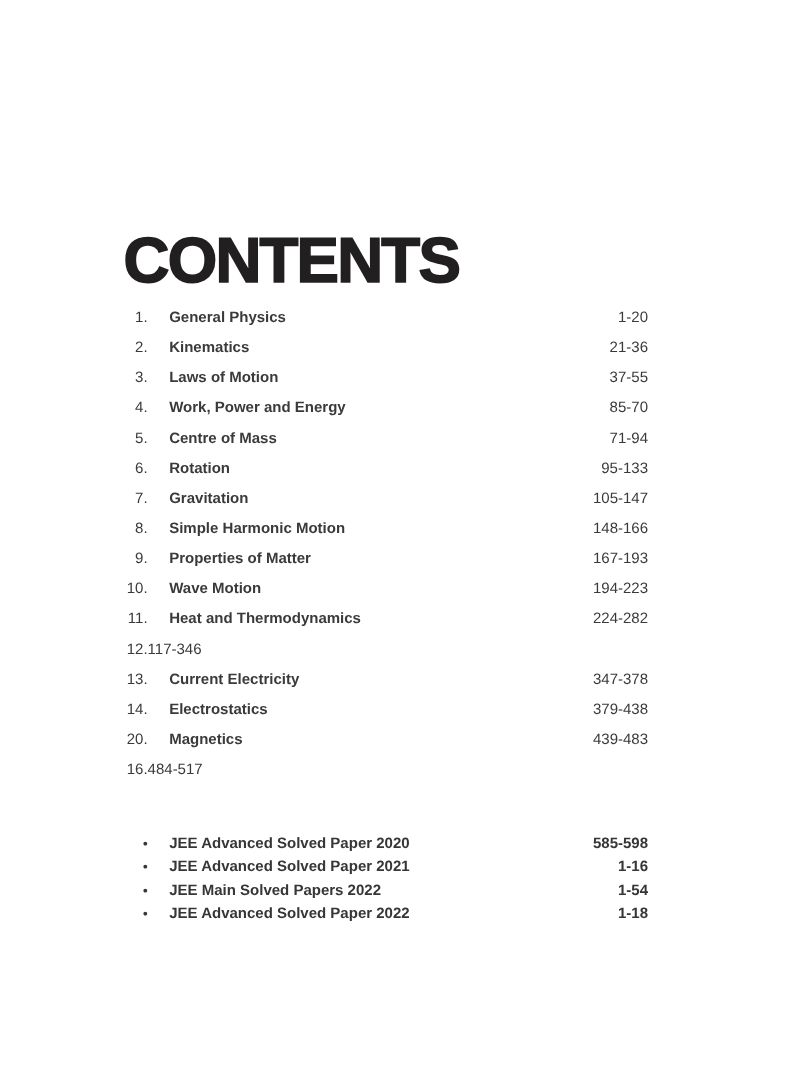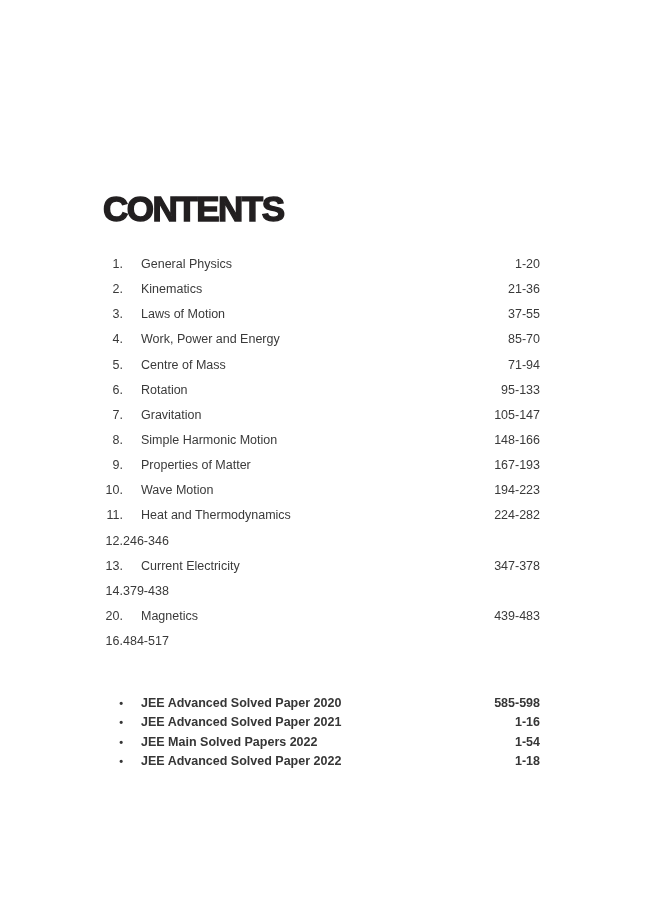--- a/index.html
+++ b/index.html
@@ -11,21 +11,21 @@
   .page {
     position: relative;
     width: 660px; height: 900px;
     background: #ffffff;
     overflow: hidden;
   }
   .page-title {
     position: absolute;
     left: 103px; top: 191px;
     margin: 0;
-    font-size: 35px;
+    font-size: 53px;
     line-height: 1;
     font-weight: bold;
     letter-spacing: -1.5px;
     color: #221f20;
     -webkit-text-stroke: 1.4px #221f20;
   }
   .toc {
     position: absolute;
     left: 100px; top: 257px;
     width: 440px;
@@ -39,20 +39,21 @@
   }
   .col-num {
     flex: 0 0 23px;
     text-align: right;
     white-space: nowrap;
   }
   .col-title {
     flex: 1;
     margin-left: 18px;
     white-space: nowrap;
+    font-weight: bold;
   }
   .col-pages {
     flex: 0 0 auto;
     white-space: nowrap;
   }
   .papers {
     position: absolute;
     left: 100px; top: 696px;
     width: 440px;
     color: #363636;
@@ -124,29 +125,30 @@
         <span class="col-title">Wave Motion</span>
         <span class="col-pages">194-223</span>
       </div>
       <div class="toc-row">
         <span class="col-num">11.</span>
         <span class="col-title">Heat and Thermodynamics</span>
         <span class="col-pages">224-282</span>
       </div>
       <div class="toc-row">
         <span class="col-num">12.</span>
-        <span class="col-pages">246-346</span>
+        <span class="col-pages">117-346</span>
       </div>
       <div class="toc-row">
         <span class="col-num">13.</span>
         <span class="col-title">Current Electricity</span>
         <span class="col-pages">347-378</span>
       </div>
       <div class="toc-row">
         <span class="col-num">14.</span>
+        <span class="col-title">Electrostatics</span>
         <span class="col-pages">379-438</span>
       </div>
       <div class="toc-row">
         <span class="col-num">20.</span>
         <span class="col-title">Magnetics</span>
         <span class="col-pages">439-483</span>
       </div>
       <div class="toc-row">
         <span class="col-num">16.</span>
         <span class="col-pages">484-517</span>

